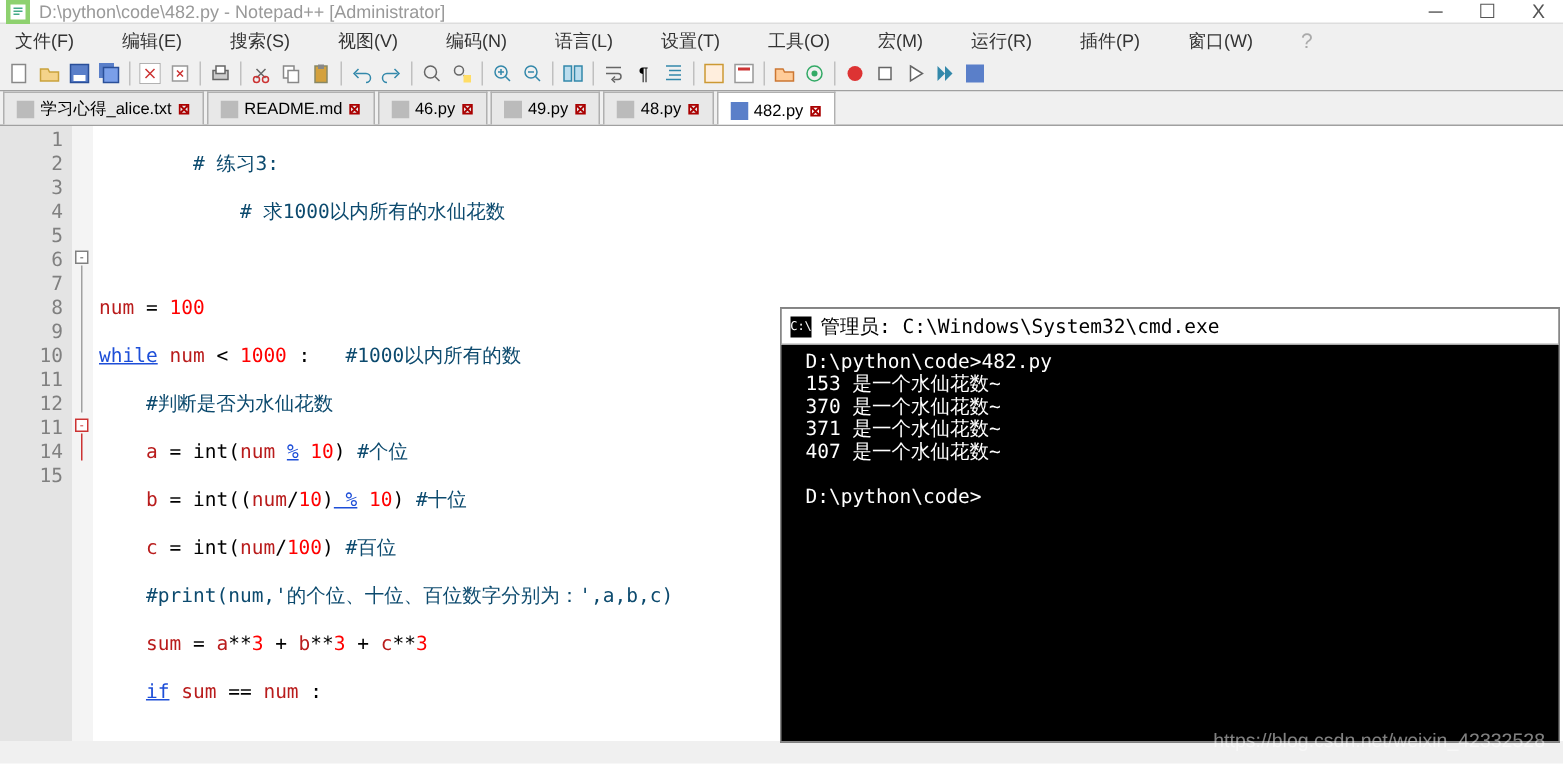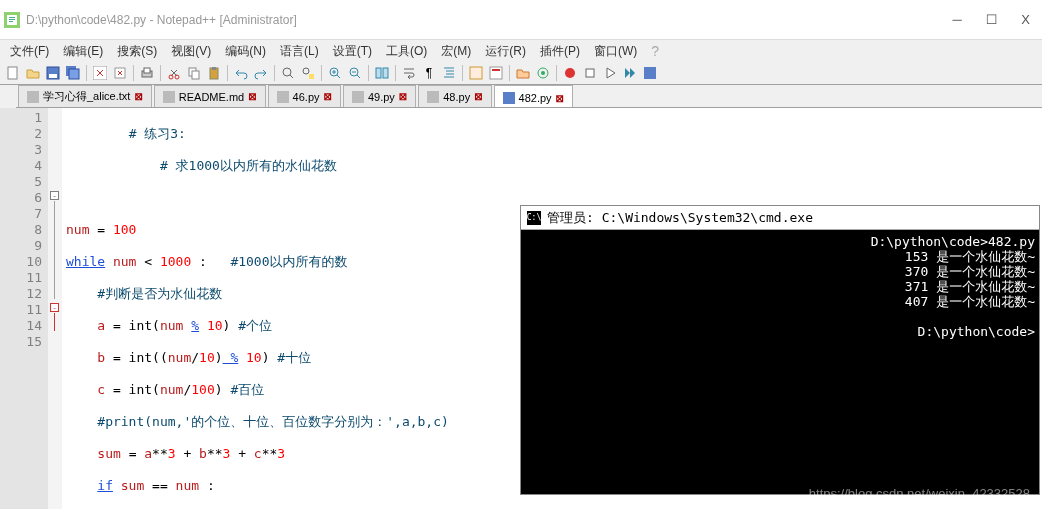--- a/index.html
+++ b/index.html
@@ -1,48 +1,48 @@
 <!DOCTYPE html>
 <html><head>
   <meta charset="utf-8">
   <style>
     * { margin: 0; padding: 0; box-sizing: border-box; }
     body { font-family: "Microsoft YaHei", sans-serif; font-size: 12px; background: #f0f0f0; width: 1042px; height: 509px; overflow: hidden; position: relative; }
-    .titlebar { height: 40px; background: #fff; display: flex; align-items: center; padding: 0 4px; border-bottom: 1px solid #ddd; }
+    .titlebar { height: 16px; background: #fff; display: flex; align-items: center; padding: 0 4px; border-bottom: 1px solid #ddd; }
     .titlebar-icon { width: 16px; height: 16px; margin-right: 6px; }
     .titlebar-text { flex: 1; color: #999; font-size: 12px; }
     .window-controls { display: flex; gap: 24px; padding-right: 8px; }
     .window-btn { color: #555; cursor: pointer; font-size: 13px; }
-    .menubar { height: 22px; background: #f0f0f0; display: flex; align-items: center; padding: 0 4px; gap: 2px; }
+    .menubar { height: 22px; background: #f0f0f0; display: flex; align-items: center; padding: 0 4px; gap: 20px; }
     .menu-item { padding: 2px 6px; cursor: pointer; color: #333; }
     .menu-help { color: #aaa; font-size: 14px; padding: 0 6px; }
     .toolbars { display: flex; align-items: center; padding: 2px 4px; background: #f0f0f0; gap: 2px; border-bottom: 1px solid #a0a0a0; }
     .tb-btn { width: 18px; height: 18px; display: inline-flex; align-items: center; justify-content: center; cursor: pointer; }
     .tb-sep { width: 1px; height: 16px; background: #c0c0c0; margin: 0 2px; }
-    .tabs { display: flex; background: #f0f0f0; border-bottom: 1px solid #a0a0a0; padding-left: 2px; margin-left: 16px; }
+    .tabs { display: flex; background: #f0f0f0; border-bottom: 1px solid #a0a0a0; padding-left: 2px; }
     .tab { display: flex; align-items: center; padding: 3px 8px; background: #e8e8e8; border: 1px solid #b0b0b0; border-bottom: none; margin-right: 2px; cursor: pointer; font-size: 11px; gap: 4px; }
     .tab.active { background: #fff; align-items: flex-end; }
     .tab-icon { width: 12px; height: 12px; }
     .tab-close { color: #a00; font-size: 10px; font-weight: bold; }
     .editor { display: flex; height: 410px; background: #fff; }
     .gutter { width: 48px; background: #e4e4e4; text-align: right; padding: 2px 6px 0 0; color: #808080; font-family: Consolas, monospace; font-size: 13px; line-height: 16px; }
     .fold-col { width: 14px; background: #f4f4f4; position: relative; }
     .fold-box { position: absolute; left: 2px; width: 9px; height: 9px; border: 1px solid #808080; background: #fff; font-size: 8px; line-height: 7px; text-align: center; color: #555; }
     .fold-line { position: absolute; left: 6px; width: 1px; background: #a0a0a0; }
     .code { flex: 1; font-family: Consolas, monospace; font-size: 13px; line-height: 16px; padding: 2px 0 0 4px; white-space: pre; }
     .ln { height: 16px; display: block; }
     .c-comment { color: #0c4a6e; }
     .c-keyword { color: #1d4ed8; text-decoration: underline; }
     .c-op { color: #000; }
     .c-id { color: #b91c1c; }
     .c-red { color: #ff0000; }
     .terminal { position: absolute; left: 520px; top: 205px; width: 520px; height: 290px; background: #000; color: #fff; font-family: "SimSun", monospace; font-size: 13px; border: 1px solid #888; }
     .terminal-title { height: 24px; background: #fff; color: #000; display: flex; align-items: center; padding: 0 6px; border-bottom: 1px solid #aaa; }
     .terminal-title-icon { width: 14px; height: 14px; background: #000; margin-right: 6px; display: inline-flex; align-items: center; justify-content: center; color: #fff; font-size: 8px; }
-    .terminal-body { padding: 4px 4px; line-height: 15px; white-space: pre; text-align: right; }
+    .terminal-body { padding: 4px 16px; line-height: 15px; white-space: pre; }
     .watermark { position: absolute; bottom: 8px; right: 12px; color: rgba(255,255,255,0.5); font-size: 13px; font-family: Arial; }
   </style>
 </head>
 <body>
 
 <div class="titlebar">
   <span class="titlebar-icon">
     <svg width="16" height="16">
         <rect width="16" height="16" fill="#8ed16f"></rect>
         <rect x="3" y="3" width="10" height="10" fill="#fff"></rect>

